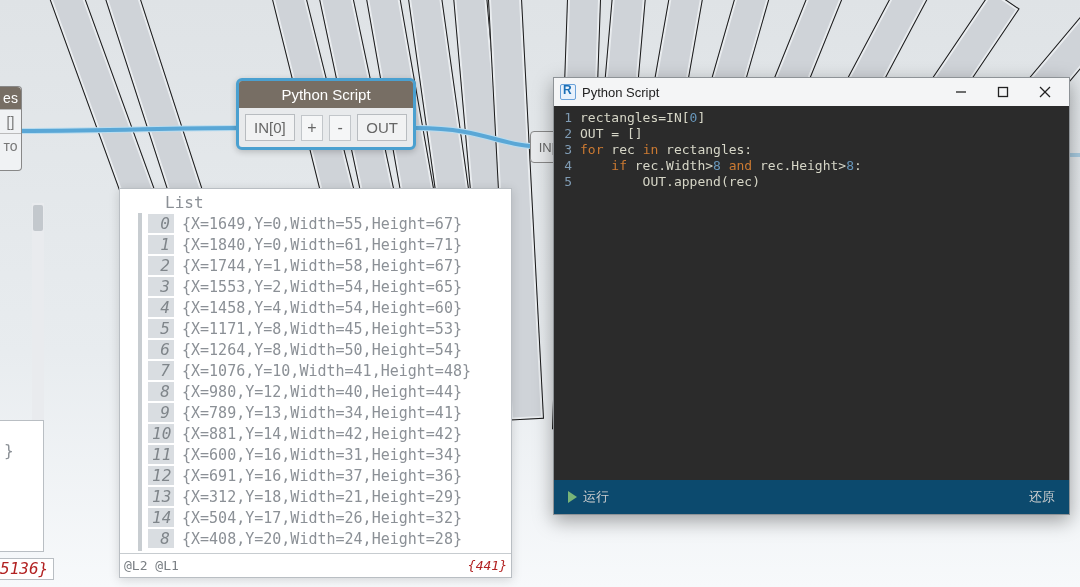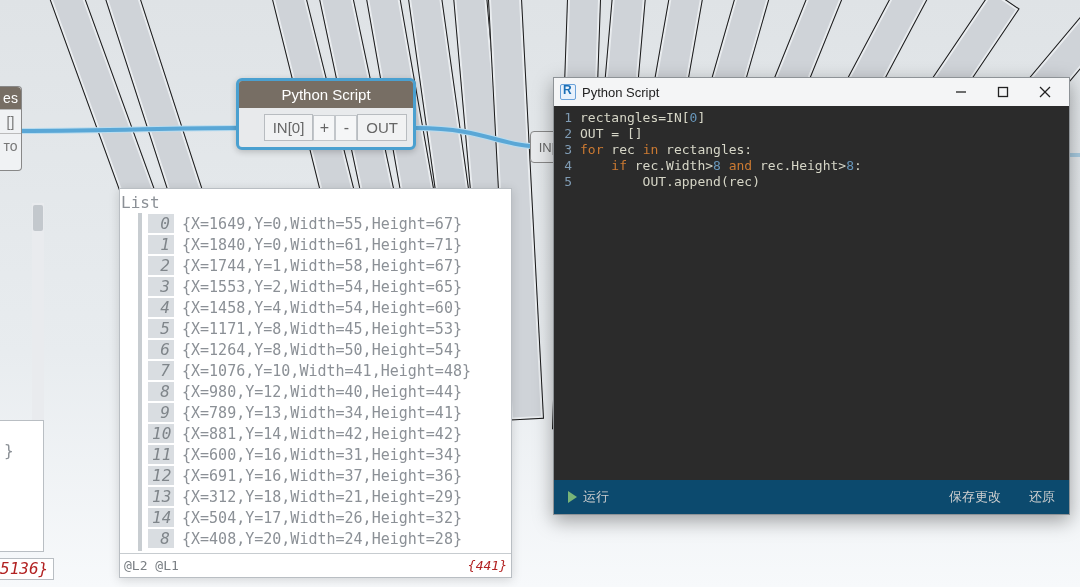--- a/index.html
+++ b/index.html
@@ -17,31 +17,31 @@
   .wire2 { stroke:#b9dcef; stroke-width:6; }
   
   .left-node { position:absolute; left:0; top:86px; width:22px; height:85px;
     background:#f0f2f4; border:1px solid #888; border-left:none; border-radius:0 4px 4px 0; font-size:14px; color:#777;}
   .left-node .cap { background:#776e64; color:#fff; height:22px; line-height:22px; text-align:center; border-radius:0 4px 0 0;}
   .left-node .row { height:24px; line-height:24px; text-align:center; border-top:1px solid #bbb;}
   
   .node { position:absolute; left:236px; top:78px; width:180px; background:#e8eaec;
     border:3px solid #4aa0d0; border-radius:6px; box-shadow:0 2px 6px rgba(0,0,0,.2); }
   .node-title { background:#776e64; color:#fff; font-size:15px; padding:5px 0; text-align:center; border-radius:3px 3px 0 0;}
-  .node-body { display:flex; align-items:center; justify-content:flex-end; padding:6px 6px;}
+  .node-body { display:flex; align-items:center; justify-content:space-between; padding:6px 6px;}
   .port { background:#f1f2f3; border:1px solid #b8bcc0; padding:4px 8px; font-size:15px; color:#666;}
   .pm { width:22px; height:26px; line-height:24px; text-align:center; background:#f5f6f7;
     border:1px solid #c2c6ca; color:#666; font-size:16px; user-select:none;}
   
   .mini-node { position:absolute; left:530px; top:131px; width:34px; height:32px; background:#e8eaec;
     border:1px solid #888; border-radius:4px; display:flex; align-items:center; justify-content:center; color:#666; font-size:13px;}
   
   .panel { position:absolute; left:119px; top:188px; width:393px; height:390px;
     background:#fff; border:1px solid #b9bec3; box-shadow:0 2px 10px rgba(0,0,0,.15); }
-  .panel-head { color:#8b9096; font-family:Consolas,monospace; font-size:16px; padding:4px 10px 0 1px;}
+  .panel-head { color:#8b9096; font-family:Consolas,monospace; font-size:16px; padding:4px 10px 0 1px;margin-left:44px;}
   .list-wrap { position:absolute; left:18px; top:24px; right:4px; bottom:26px; overflow:hidden;
     border-left:4px solid #c8cdd1; padding-left:6px;}
   .list-row { display:flex; align-items:center; gap:8px; height:21px; font-family:Consolas,monospace; }
   .idx { width:26px; text-align:right; background:#d9dde1; color:#7f858a; font-style:italic; padding:0 4px;}
   .val { color:#8b9096; font-size:15px; white-space:nowrap;}
   .panel-foot { position:absolute; left:0; right:0; bottom:0; height:24px; border-top:1px solid #c7ccd0;
     display:flex; align-items:center; justify-content:space-between; padding:0 4px;
     font-family:Consolas,monospace; font-size:13px; color:#7a7f84;}
   .panel-foot .count { color:#b22222; font-style:italic;}
   
@@ -238,21 +238,18 @@
 <span>    </span><span class="kw">if</span><span> rec.Width&gt;</span><span class="num">8</span><span> </span><span class="kw">and</span><span> rec.Height&gt;</span><span class="num">8</span><span>:</span>
 <span>        OUT.append(rec)</span></div>
     </div>
     <div class="footer">
       <div class="fbtn">
         <span class="play"></span>
         <span>运行</span>
       </div>
       <div class="f-spacer"></div>
       <div class="fbtn">
-          <span>保存更改</span>
-        </div>
-      <div class="fbtn">
           <span>还原</span>
         </div>
     </div>
   </div>
 
 </div>
 
 </body></html>

